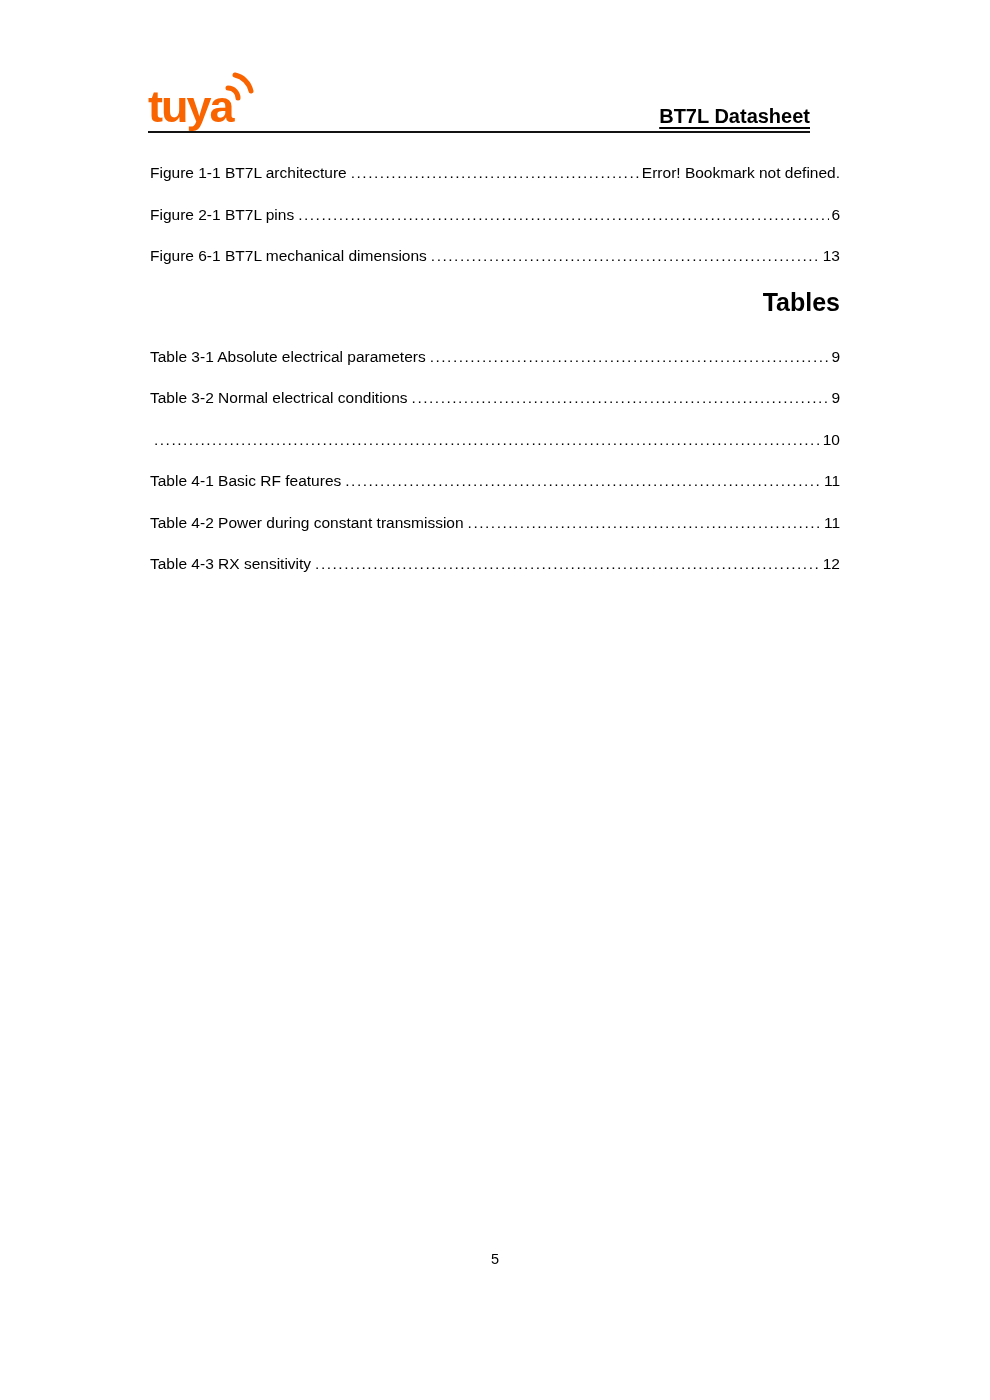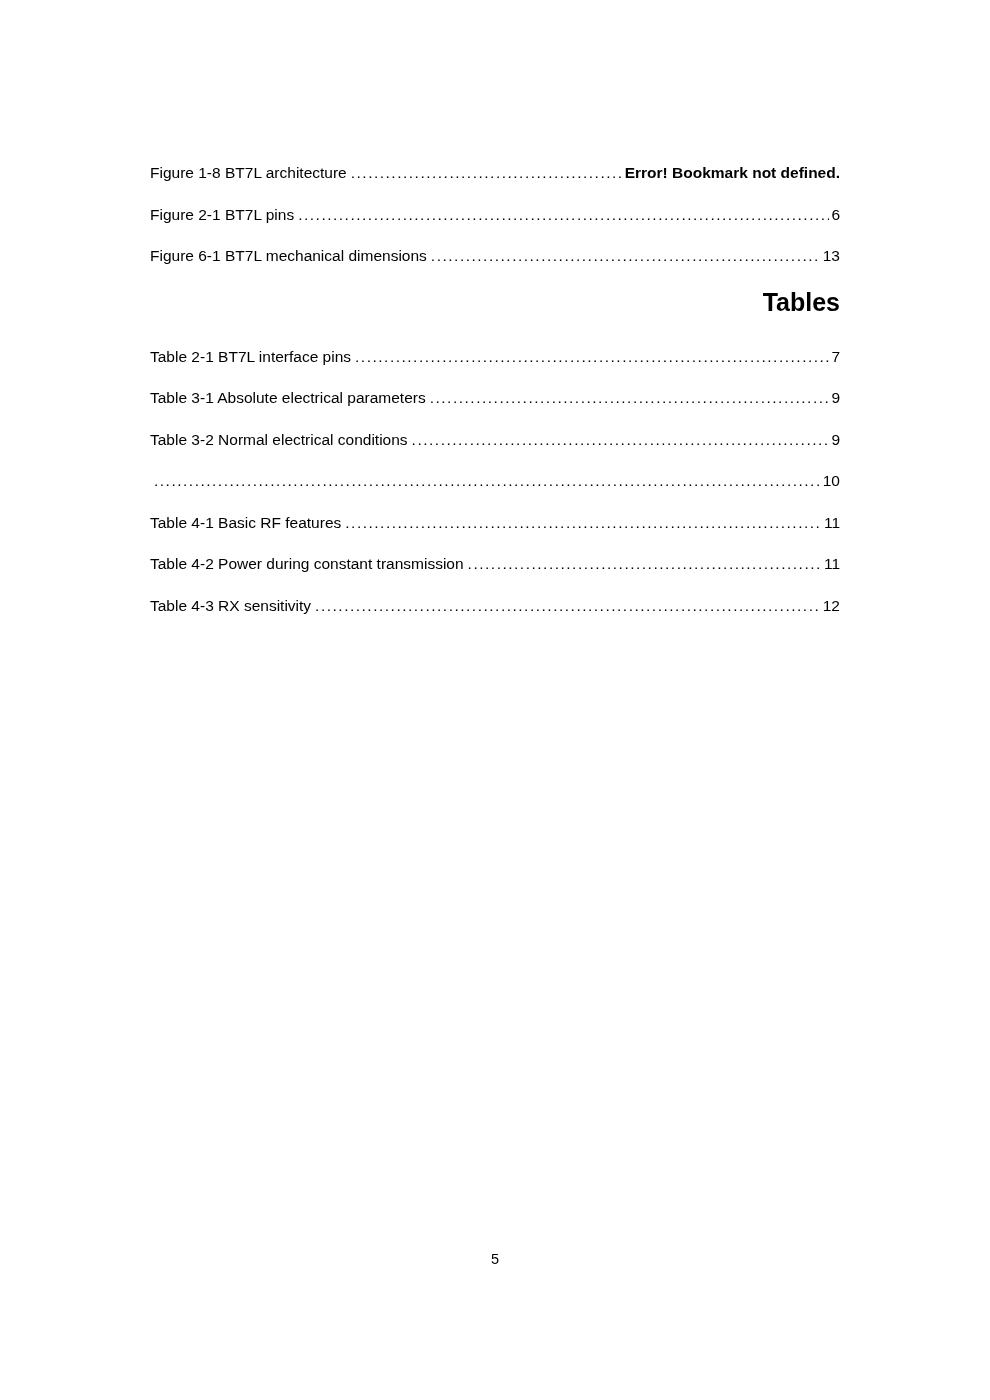--- a/index.html
+++ b/index.html
@@ -85,65 +85,70 @@
     white-space: nowrap;
     margin-left: 4px;
     margin-right: 2px;
     min-width: 8px;
   }
   .toc-leader::after {
     content: "....................................................................................................................................................................................................";
     letter-spacing: 1.5px;
   }
   .toc-page { white-space: nowrap; }
-  .toc-page.bold { font-weight: bold; }
+  .toc-page.bold { font-weight: normal; }
 
   
   .page-number {
     position: absolute;
     top: 1251px;
     left: 0;
     width: 100%;
     text-align: center;
     font-size: 14.5px;
   }
 </style>
 </head>
 <body>
 
 <div class="page">
 
+  <div class="header">
+    <div class="logo">
+      <span class="logo-text">tuya</span>
+      <svg class="logo-signal" width="36" height="36" viewBox="0 0 36 36" fill="none">
+        <path d="M6 21 A 10 10 0 0 1 16 31" stroke="#FA6400" stroke-width="5" stroke-linecap="round"></path>
+        <path d="M13 8 A 21 21 0 0 1 29 24" stroke="#FA6400" stroke-width="5" stroke-linecap="round"></path>
+      </svg>
+    </div>
+    <div class="header-title">BT7L Datasheet</div>
+  </div>
 
   <div class="content">
 
     <div class="toc">
         <div class="toc-entry">
-    <span class="toc-label">Figure 1-8 BT7L architecture</span>
+    <span class="toc-label">Figure 1-1 BT7L architecture</span>
     <span class="toc-leader"></span>
     <span class="toc-page bold">Error! Bookmark not defined.</span>
   </div>
         <div class="toc-entry">
     <span class="toc-label">Figure 2-1 BT7L pins</span>
     <span class="toc-leader"></span>
     <span class="toc-page">6</span>
   </div>
         <div class="toc-entry">
     <span class="toc-label">Figure 6-1 BT7L mechanical dimensions</span>
     <span class="toc-leader"></span>
     <span class="toc-page">13</span>
   </div>
       </div>
 
     <div class="section-heading" style="margin-top: 5px; text-align: right;">Tables</div>
     <div class="toc">
-        <div class="toc-entry">
-    <span class="toc-label">Table 2-1 BT7L interface pins</span>
-    <span class="toc-leader"></span>
-    <span class="toc-page">7</span>
-  </div>
         <div class="toc-entry">
     <span class="toc-label">Table 3-1 Absolute electrical parameters</span>
     <span class="toc-leader"></span>
     <span class="toc-page">9</span>
   </div>
         <div class="toc-entry">
     <span class="toc-label">Table 3-2 Normal electrical conditions</span>
     <span class="toc-leader"></span>
     <span class="toc-page">9</span>
   </div>

